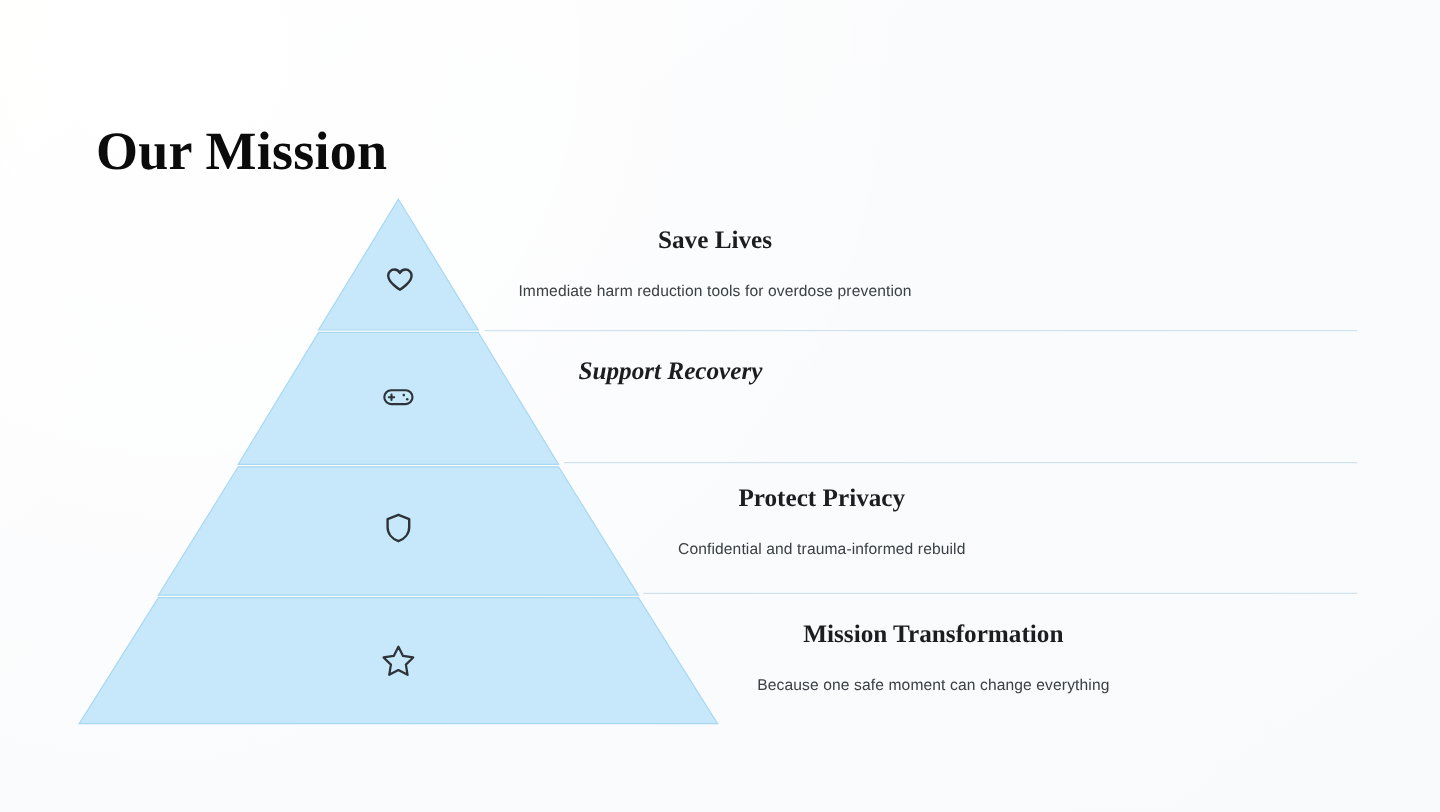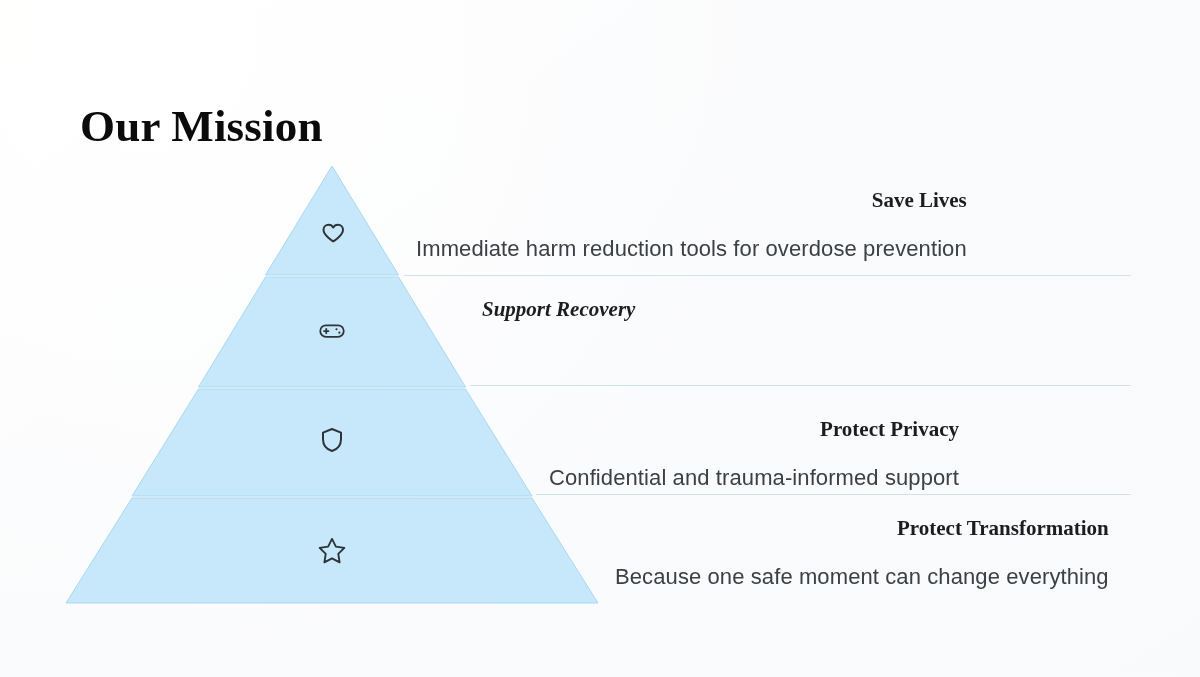--- a/index.html
+++ b/index.html
@@ -68,45 +68,45 @@
   }
   .tier-icon svg { display: block; width: 30px; height: 30px; }
   .icon-0 { left: 317px; top: 219px; }
   .icon-1 { left: 317px; top: 316px; }
   .icon-2 { left: 317px; top: 425px; }
   .icon-3 { left: 317px; top: 535px; }
 
   
   .tier-text {
     position: absolute;
-    text-align: right;
+    text-align: center;
   }
   .tier-title {
     font-family: "Liberation Serif", "DejaVu Serif", serif;
     font-weight: 700;
     font-size: 21px;
     line-height: 1.2;
     color: #1b1d20;
     white-space: nowrap;
     margin: 0 0 22px 0;
   }
   .tier-desc {
     font-family: "Liberation Sans", sans-serif;
     font-weight: 400;
-    font-size: 22px;
+    font-size: 13px;
     line-height: 1.3;
     color: #3b4044;
     white-space: nowrap;
-    margin: 0;
+    margin: 16px;
     letter-spacing: 0.1px;
   }
 
   .row-0 { left: 416px; top: 188px; }
   .row-1 { left: 482px; top: 297px; font-style: italic; }
-  .row-2 { left: 549px; top: 417px; }
+  .row-2 { left: 549px; top: 403px; }
   .row-3 { left: 615px; top: 516px; }
 </style>
 </head>
 <body>
 
 <div id="slide">
 
   <h1 class="page-title">Our Mission</h1>
 
   <svg class="pyramid" viewBox="0 0 1200 677" width="1200" height="677" aria-hidden="true">
@@ -156,21 +156,21 @@
     <div class="tier-title">Save Lives</div>
     <div class="tier-desc">Immediate harm reduction tools for overdose prevention</div>
   </div>
 
   <div class="tier-text row-1">
     <div class="tier-title">Support Recovery</div>
   </div>
 
   <div class="tier-text row-2">
     <div class="tier-title">Protect Privacy</div>
-    <div class="tier-desc">Confidential and trauma-informed support</div>
+    <div class="tier-desc">Confidential and trauma-informed rebuild</div>
   </div>
 
   <div class="tier-text row-3">
-    <div class="tier-title">Protect Transformation</div>
+    <div class="tier-title">Mission Transformation</div>
     <div class="tier-desc">Because one safe moment can change everything</div>
   </div>
 
 </div>
 
 </body></html>

